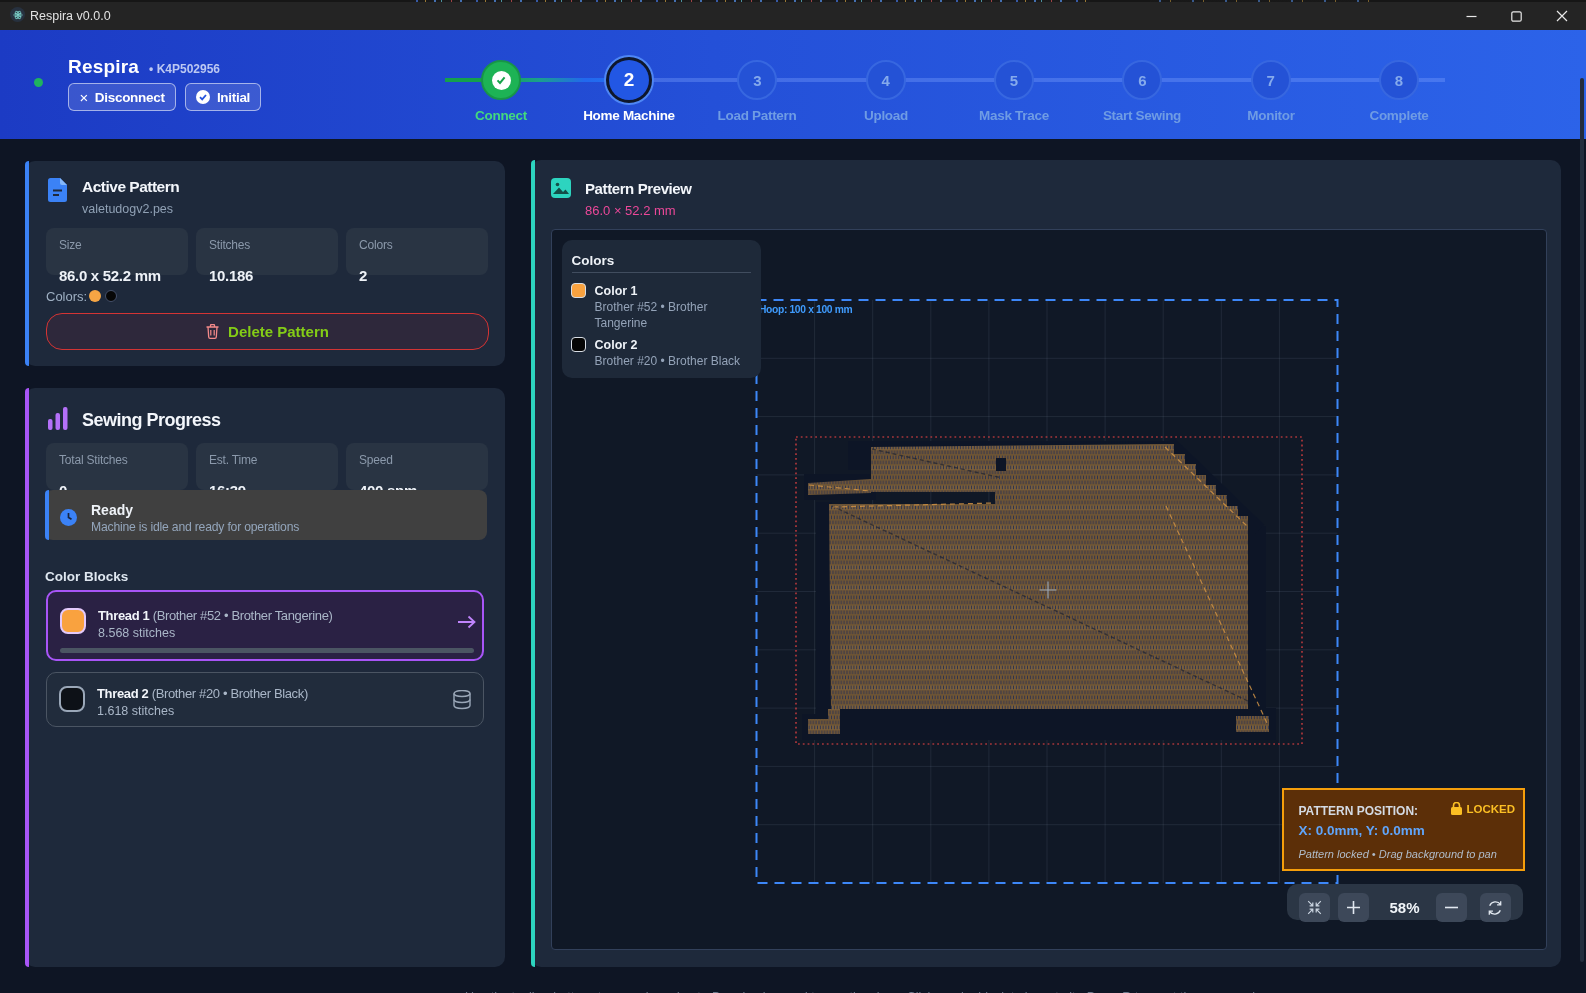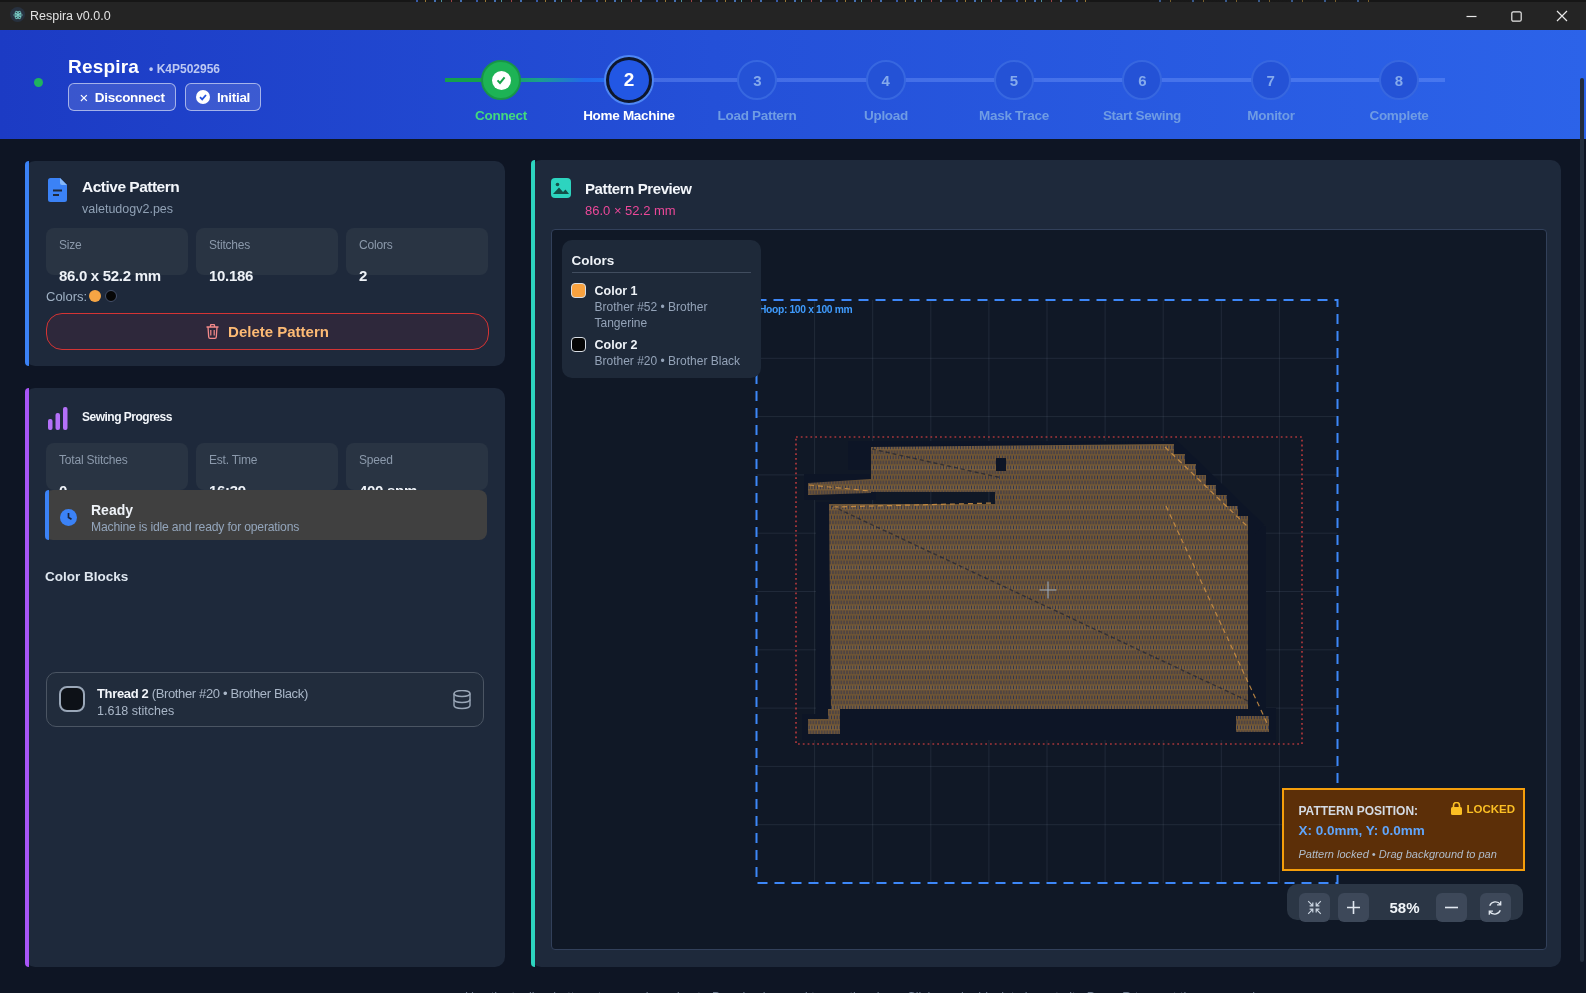--- a/index.html
+++ b/index.html
@@ -132,37 +132,37 @@
       </div>
     <div class="abs statbox" style="left:321px; top:67px; width:142px;">
         <div class="lb">Colors</div>
         <div class="vl">2</div>
       </div>
     <div class="abs" style="left:21px; top:128px; font-size:13px; color:#9fb0c3;">Colors:</div>
     <div class="abs" style="left:64px; top:129px; width:12px; height:12px; border-radius:50%; background:#f6a544;"></div>
     <div class="abs" style="left:80px; top:129px; width:12px; height:12px; border-radius:50%; background:#070707; border:1px solid #44506a;"></div>
     <div class="abs" style="left:21px; top:152px; width:443px; height:37px; border:1.5px solid #d43434; border-radius:16px;
          background:rgba(200,40,55,0.10); display:flex; align-items:center; justify-content:center; gap:9px;
-         color:#fdba74; font-weight:bold; font-size:15px;">
+         color:#84cc16; font-weight:bold; font-size:15px;">
       <svg width="13" height="15" viewBox="0 0 13 15">
           <path d="M0.5 3 h12 M4.5 3 v-1.5 a1 1 0 0 1 1 -1 h2 a1 1 0 0 1 1 1 v1.5 M2 3 l0.7 10 a1.4 1.4 0 0 0 1.4 1.3 h4.8 a1.4 1.4 0 0 0 1.4 -1.3 l0.7 -10" fill="none" stroke="#f58a8a" stroke-width="1.3"></path>
           <path d="M4.8 6 v5.5 M8.2 6 v5.5" stroke="#f58a8a" stroke-width="1.2"></path>
         </svg>
       <span>Delete Pattern</span>
     </div>
   </div>
 
   <div class="abs card" style="left:25px; top:388px; width:480px; height:579px;">
     <div class="abs" style="left:0;top:0;width:4px;height:579px;background:#a855f7;border-radius:10px 0 0 10px;"></div>
     <svg class="abs" style="left:23px; top:19px" width="20" height="23" viewBox="0 0 20 23">
       <rect x="0" y="12" width="4.5" height="11" rx="2" fill="#b470f8"></rect>
       <rect x="7.5" y="6" width="4.5" height="17" rx="2" fill="#b470f8"></rect>
       <rect x="15" y="0" width="4.5" height="23" rx="2" fill="#b470f8"></rect>
     </svg>
-    <div class="abs" style="left:57px; top:22px; font-size:12px; font-weight:bold; letter-spacing:-0.5px; color:#f3f6fb;">Sewing Progress</div>
+    <div class="abs" style="left:57px; top:22px; font-size:18px; font-weight:bold; letter-spacing:-0.5px; color:#f3f6fb;">Sewing Progress</div>
     <div class="abs statbox" style="left:21px; top:55px; width:142px;">
         <div class="lb">Total Stitches</div>
         <div class="vl">0</div>
       </div>
     <div class="abs statbox" style="left:171px; top:55px; width:142px;">
         <div class="lb">Est. Time</div>
         <div class="vl">16:39</div>
       </div>
     <div class="abs statbox" style="left:321px; top:55px; width:142px;">
         <div class="lb">Speed</div>
@@ -172,20 +172,29 @@
       <div class="abs" style="left:0;top:0;width:4px;height:50px;background:#3b82f6;border-radius:8px 0 0 8px;"></div>
       <svg class="abs" style="left:15px; top:19px" width="17" height="17" viewBox="0 0 17 17">
         <circle cx="8.5" cy="8.5" r="8.5" fill="#3b82f6"></circle>
         <path d="M8.5 4 v4.5 l3 1.8" fill="none" stroke="#16233f" stroke-width="1.7"></path>
       </svg>
       <div class="abs" style="left:46px; top:12px; font-size:14px; font-weight:bold; color:#eef2f7;">Ready</div>
       <div class="abs" style="left:46px; top:30px; font-size:12.2px; letter-spacing:-0.2px; color:#93a5bb;">Machine is idle and ready for operations</div>
     </div>
     <div class="abs" style="left:20px; top:181px; font-size:13.5px; font-weight:bold; color:#dfe7f0;">Color Blocks</div>
 
+    <div class="abs" style="left:21px; top:202px; width:438px; height:71px; border:2px solid #a855f7; border-radius:10px; background:#2a2144;">
+      <div class="abs" style="left:11.5px; top:15.5px; width:26px; height:26px; border-radius:8px; background:#f9a23f; border:2px solid #e4c9fb;"></div>
+      <div class="abs" style="left:50px; top:16px; font-size:13px; letter-spacing:-0.35px; color:#aab7c8;"><b style="color:#f2f5fa">Thread 1</b> (Brother #52 • Brother Tangerine)</div>
+      <div class="abs" style="left:50px; top:34px; font-size:12.5px; color:#aab7c8;">8.568 stitches</div>
+      <div class="abs" style="left:12px; top:56px; width:414px; height:5px; border-radius:3px; background:#4b5563;"></div>
+      <svg class="abs" style="left:409px; top:23px" width="19" height="14" viewBox="0 0 19 14">
+          <path d="M1 7 h16 M11.5 1.5 L17.5 7 L11.5 12.5" fill="none" stroke="#c084fc" stroke-width="1.8"></path>
+        </svg>
+    </div>
 
     <div class="abs" style="left:21px; top:284px; width:438px; height:55px; border:1.5px solid #4b5563; border-radius:10px; background:#212c3c;">
       <div class="abs" style="left:11.5px; top:13px; width:26px; height:26px; border-radius:8px; background:#0d1117; border:2px solid #9aa7b8;"></div>
       <div class="abs" style="left:50px; top:13px; font-size:13px; letter-spacing:-0.35px; color:#aab7c8;"><b style="color:#f2f5fa">Thread 2</b> (Brother #20 • Brother Black)</div>
       <div class="abs" style="left:50px; top:31px; font-size:12.5px; color:#aab7c8;">1.618 stitches</div>
       <svg class="abs" style="left:406px; top:17px" width="18" height="20" viewBox="0 0 18 20">
         <ellipse cx="9" cy="3.5" rx="8" ry="3" fill="none" stroke="#9aa7b8" stroke-width="1.4"></ellipse>
         <path d="M1 3.5 v6 c0 1.7 3.6 3 8 3 s8 -1.3 8 -3 v-6" fill="none" stroke="#9aa7b8" stroke-width="1.4"></path>
         <path d="M1 9.5 v6 c0 1.7 3.6 3 8 3 s8 -1.3 8 -3 v-6" fill="none" stroke="#9aa7b8" stroke-width="1.4"></path>
       </svg>

